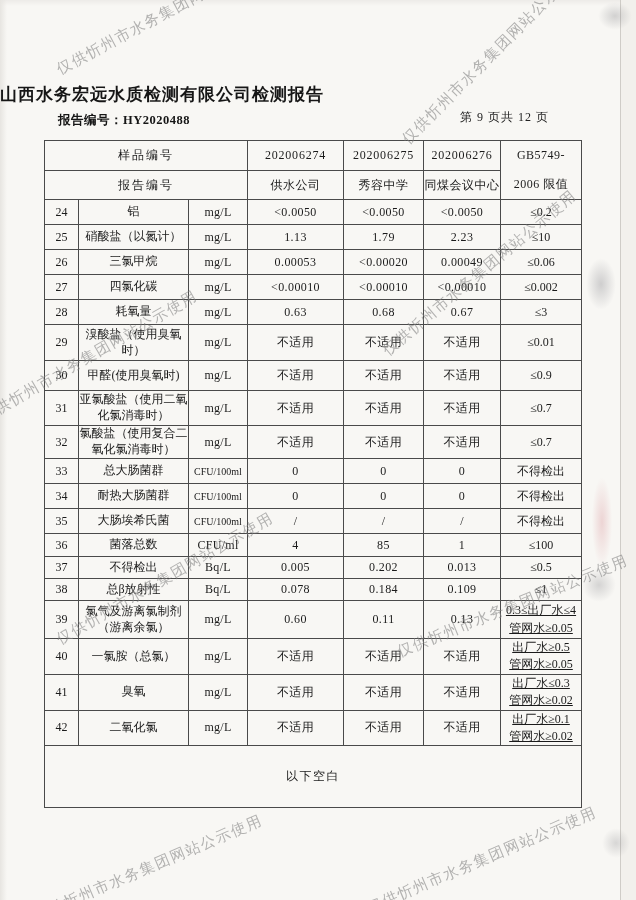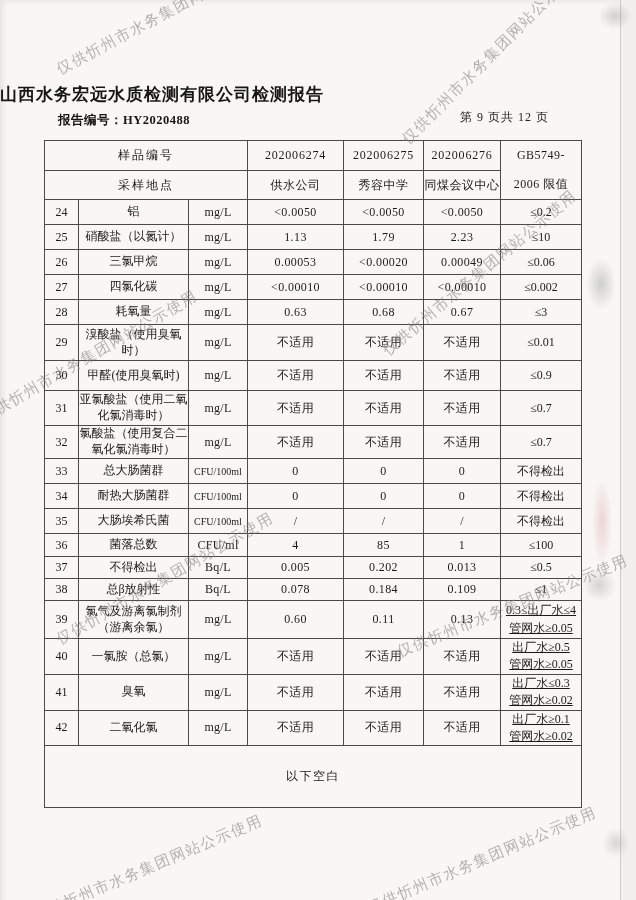--- a/index.html
+++ b/index.html
@@ -88,21 +88,21 @@
   <thead>
     <tr style="height:30px">
       <td colspan="3" class="merged-label">样品编号</td>
       <td class="sample-id">202006274</td>
       <td class="sample-id">202006275</td>
       <td class="sample-id">202006276</td>
       <td rowspan="2" class="limit-head">GB5749-
 2006 限值</td>
     </tr>
     <tr style="height:29px">
-      <td colspan="3" class="merged-label">采样地点</td>
+      <td colspan="3" class="merged-label">报告编号</td>
       <td class="location">供水公司</td>
       <td class="location">秀容中学</td>
       <td class="location">同煤会议中心</td>
     </tr>
   </thead>
   <tbody>
       <tr style="height: 25px;">
         <td class="c-num">24</td>
         <td class="c-name">铝</td>
         <td class="c-unit">mg/L</td>

